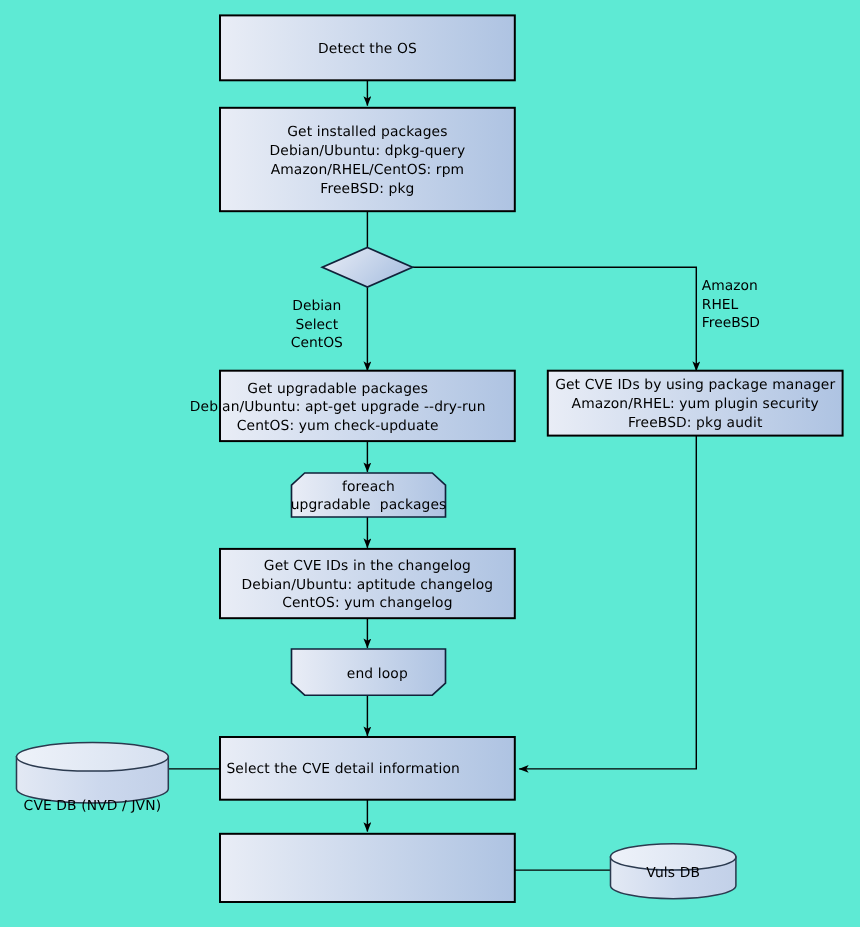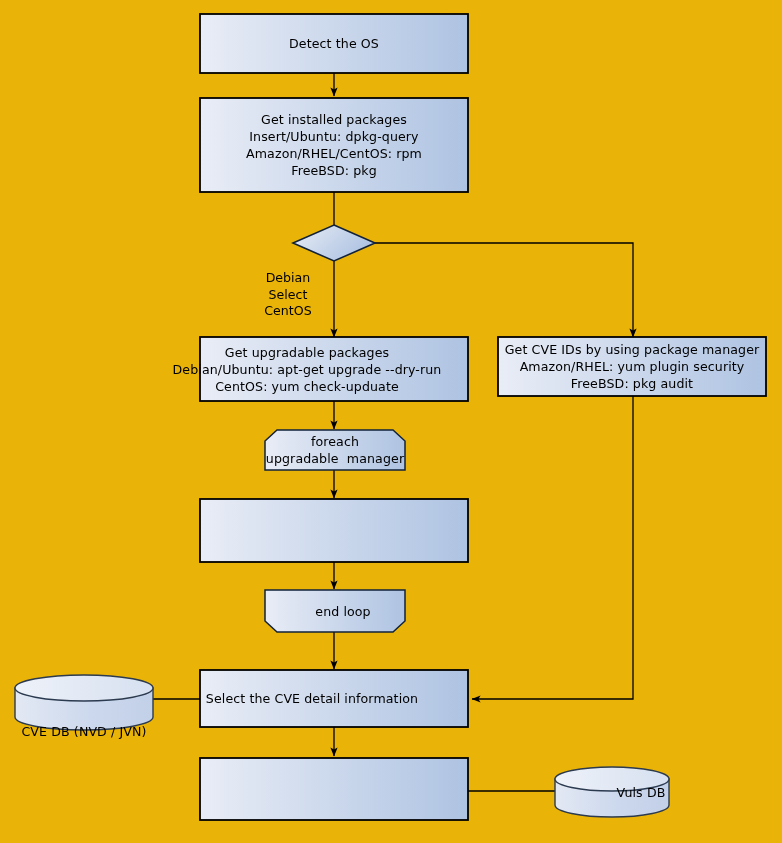--- a/index.html
+++ b/index.html
@@ -7,21 +7,21 @@
     padding: 0;
     background: #ffffff;
   }
   body {
     font-family: "DejaVu Sans", sans-serif;
   }
   #canvas {
     position: relative;
     width: 782px;
     height: 843px;
-    background: #eab308;
+    background: #5eead4;
     overflow: hidden;
   }
   #flow-svg {
     position: absolute;
     top: 0;
     left: 0;
     width: 782px;
     height: 843px;
   }
   .node-label {
@@ -130,45 +130,51 @@
 
     <g>
       <path d="M555,779 L555,805 A57,12 0 0 0 669,805 L669,779 Z" fill="url(#cylGrad)" stroke="#2b3a4f" stroke-width="1.4"></path>
       <ellipse cx="612" cy="779" rx="57" ry="12" fill="url(#cylTopGrad)" stroke="#2b3a4f" stroke-width="1.4"></ellipse>
     </g>
   </svg>
 
   <div class="node-label" style="left:200px; top:14px; width:268px; height:59px;">Detect the OS</div>
 
   <div class="node-label" style="left:200px; top:98px; width:268px; height:94px;">Get installed packages
-Insert/Ubuntu: dpkg-query
+Debian/Ubuntu: dpkg-query
 Amazon/RHEL/CentOS: rpm
 FreeBSD: pkg</div>
 
   <div class="node-label" style="left:293px; top:225px; width:82px; height:36px;"></div>
 
   <div class="node-label" style="left:200px; top:337px; width:214px; height:64px;">Get upgradable packages
 Debian/Ubuntu: apt-get upgrade --dry-run
 CentOS: yum check-upduate</div>
 
   <div class="node-label" style="left:498px; top:337px; width:268px; height:59px;">Get CVE IDs by using package manager
 Amazon/RHEL: yum plugin security
 FreeBSD: pkg audit</div>
 
   <div class="node-label" style="left:265px; top:430px; width:140px; height:40px;">foreach
-upgradable  manager</div>
+upgradable  packages</div>
 
+  <div class="node-label" style="left:200px; top:499px; width:268px; height:63px;">Get CVE IDs in the changelog
+Debian/Ubuntu: aptitude changelog
+CentOS: yum changelog</div>
 
   <div class="node-label" style="left:265px; top:590px; width:156px; height:42px;">end loop</div>
 
   <div class="node-label" style="left:200px; top:670px; width:224px; height:57px;">Select the CVE detail information</div>
 
 
   <div class="node-label" style="left:15px; top:716px; width:138px; height:30px;">CVE DB (NVD / JVN)</div>
 
-  <div class="node-label" style="left:584px; top:779px; width:114px; height:26px;">Vuls DB</div>
+  <div class="node-label" style="left:555px; top:779px; width:114px; height:26px;">Vuls DB</div>
 
   <div class="edge-label" style="left:248px; top:270px; width:80px;">Debian
 Select
 CentOS</div>
 
+  <div class="edge-label" style="left:638px; top:252px; width:80px; text-align:left;">Amazon
+RHEL
+FreeBSD</div>
 
 </div>
 
 </body></html>

